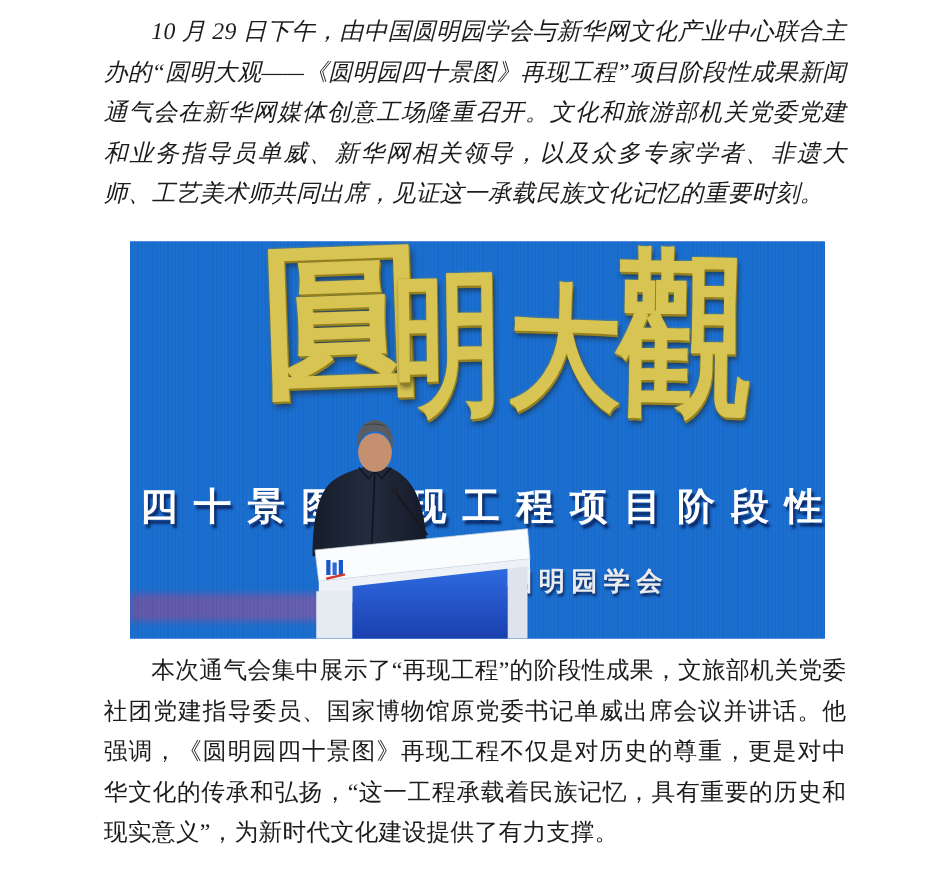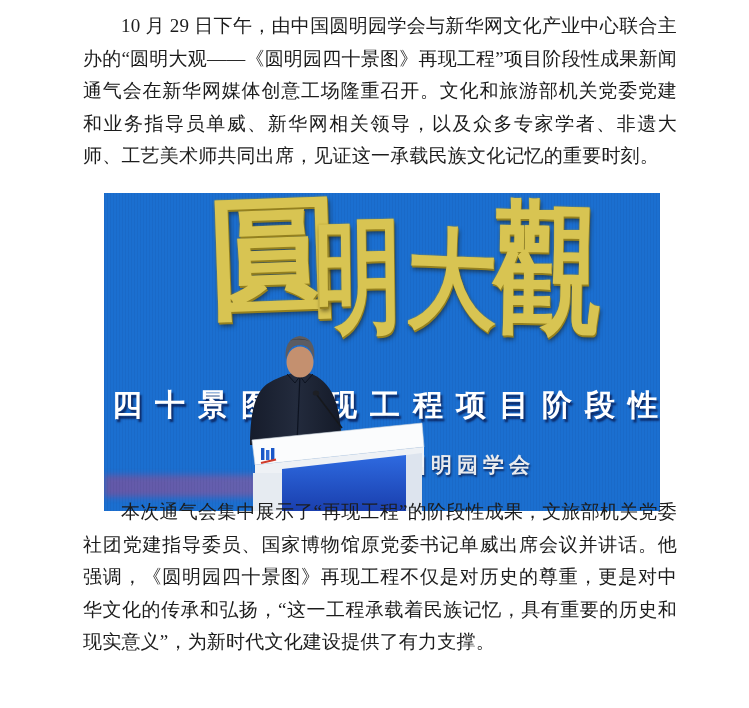--- a/index.html
+++ b/index.html
@@ -13,22 +13,22 @@
   .para{
     position:absolute;
     left:83px;width:594px;
     font-size:19px;
     line-height:32.6px;
     color:#1c1c1c;
     text-align:justify;
     text-indent:2em;
     letter-spacing:0.2px;
   }
-  .para1{top:10px;}
-  .para2{top:496px;}
+  .para1{top:10px;font-style:italic;}
+  .para2{top:521px;}
 
   
   .photo{
     position:absolute;
     left:104px;top:193px;
     width:556px;height:318px;
     overflow:hidden;
     background:#1b6fd0;
   }
   .ph-bg{

